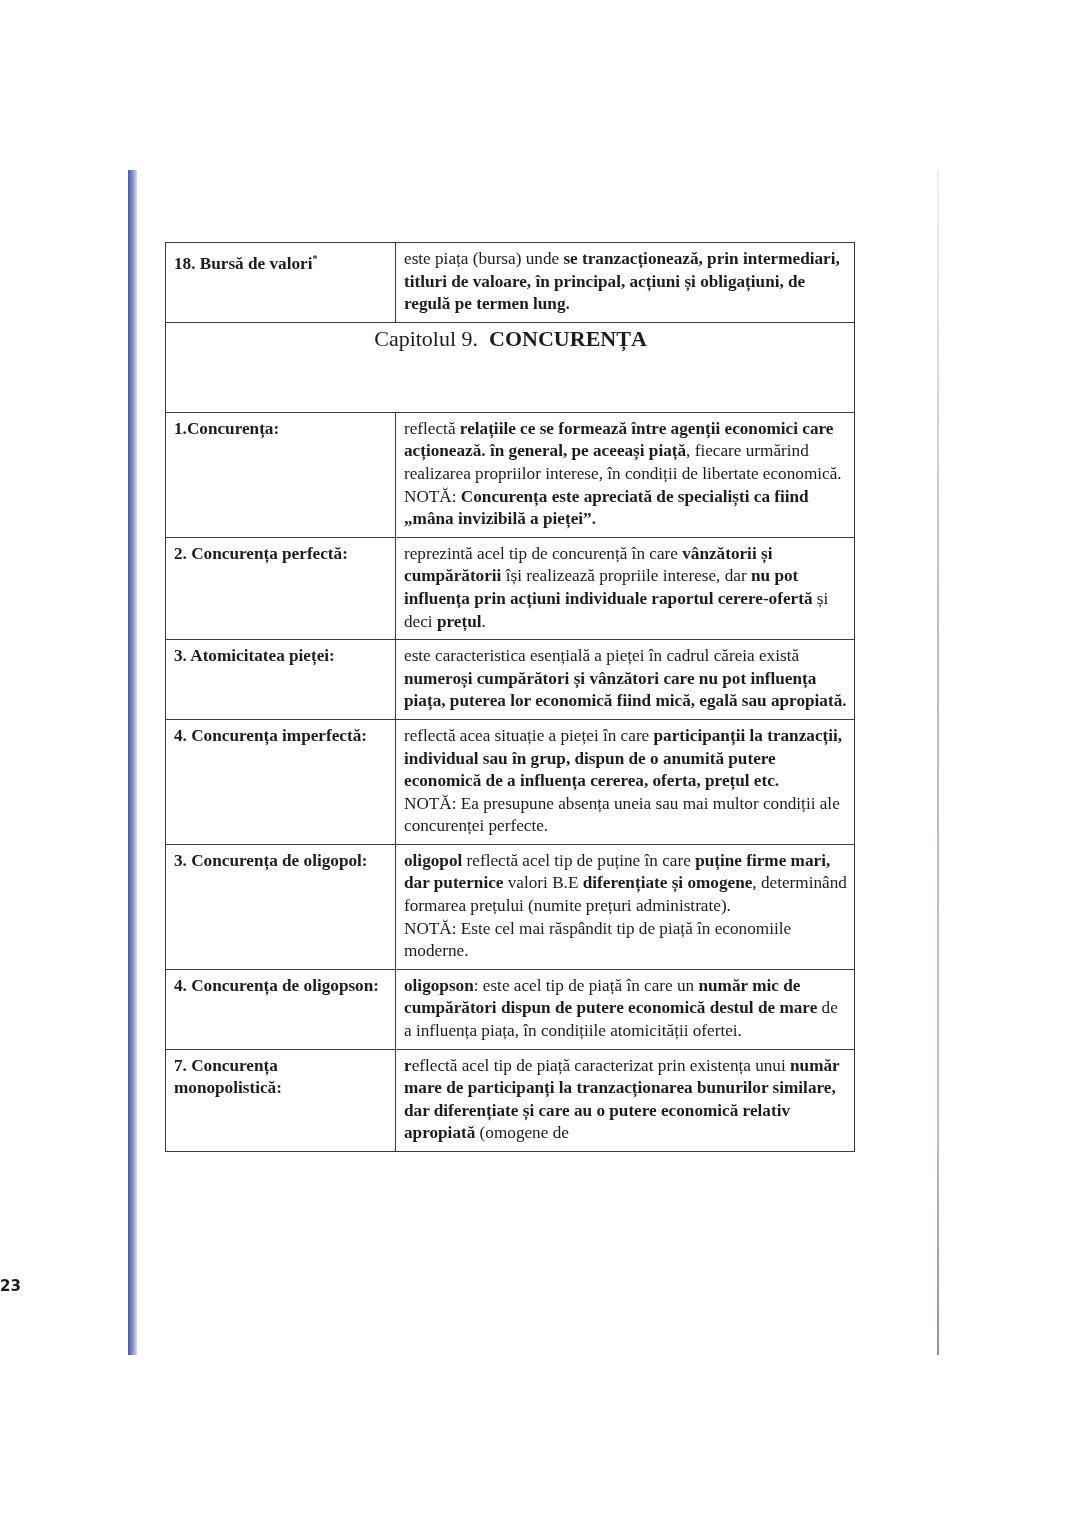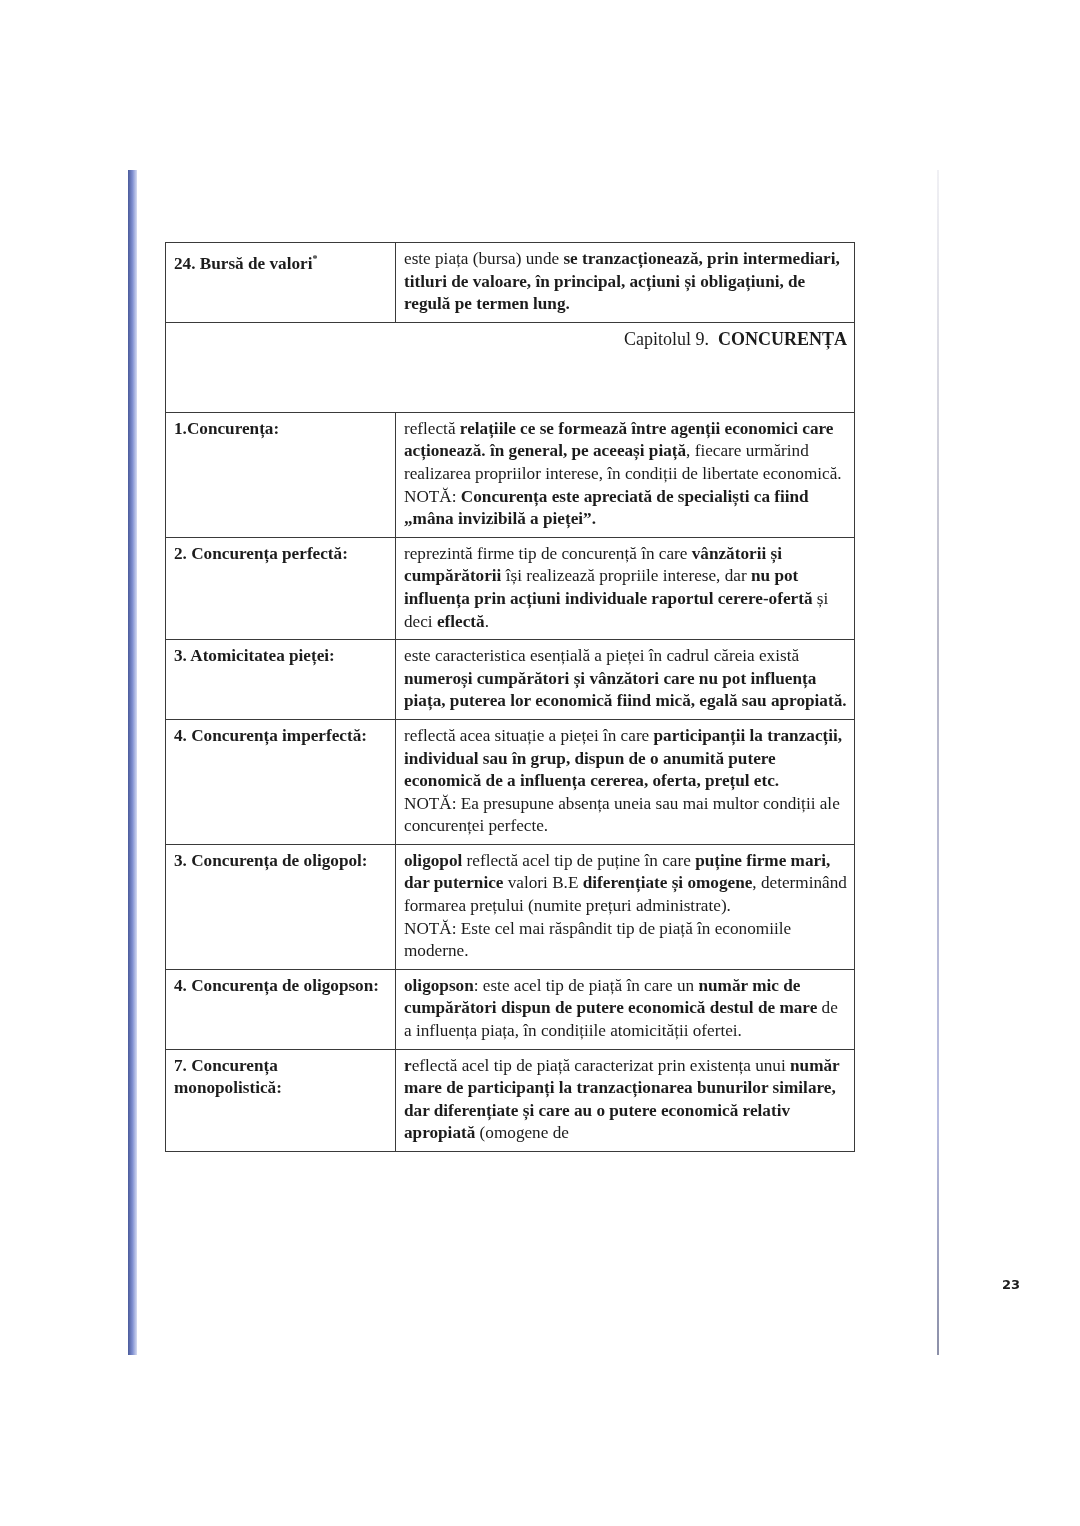--- a/index.html
+++ b/index.html
@@ -17,50 +17,50 @@
   }
   table.glossary {
     position: absolute; left: 165px; top: 242px; width: 690px;
     border-collapse: collapse; font-size: 17.2px; line-height: 22.6px;
   }
   table.glossary td {
     border: 1.3px solid #3a3a3a; vertical-align: top; padding: 5px 7px 6px 8px;
   }
   td.term { width: 214px; font-weight: bold; }
   td.def { padding-left: 8px; }
-  td.chapter { text-align: right; height: 78px; vertical-align: middle; font-size: 18px; }
+  td.chapter { text-align: center; height: 78px; vertical-align: middle; font-size: 22px; }
   .b { font-weight: bold; }
   sup { font-size: 10px; }
   .page-num {
-    position: absolute; left: 0; width: 1020px; top: 1277px; text-align: right;
-    font-family: "DejaVu Sans", sans-serif; font-weight: bold; font-size: 13px;
+    position: absolute; left: 0; width: 1020px; top: 1277px; text-align: left;
+    font-family: "DejaVu Sans", sans-serif; font-weight: bold; font-size: 15px;
   }
 </style>
 </head>
 <body>
 
 <div class="left-edge"></div>
 <div class="right-edge"></div>
 
 <table class="glossary">
   <tbody>
       <tr>
-    <td class="term"><span>24. Bursă de valori</span><sup>*</sup></td>
+    <td class="term"><span>18. Bursă de valori</span><sup>*</sup></td>
     <td class="def"><span>este piața (bursa) unde </span><span class="b">se tranzacționează, prin intermediari, titluri de valoare, în principal, acțiuni și obligațiuni, de regulă pe termen lung.</span></td>
   </tr>
   <tr>
     <td class="chapter" colspan="2"><span>Capitolul 9.</span>&nbsp; <span class="b">CONCURENȚA</span></td>
   </tr>
   <tr>
     <td class="term"><span>1.Concurența:</span></td>
     <td class="def"><span>reflectă </span><span class="b">relațiile ce se formează între agenții economici care acționează. în general, pe aceeași piață</span><span>, fiecare urmărind realizarea propriilor interese, în condiții de libertate economică.</span><br><span>NOTĂ: </span><span class="b">Concurența este apreciată de specialiști ca fiind „mâna invizibilă a pieței”.</span></td>
   </tr>
   <tr>
     <td class="term"><span>2. Concurența perfectă:</span></td>
-    <td class="def"><span>reprezintă firme tip de concurență în care </span><span class="b">vânzătorii și cumpărătorii</span><span> își realizează propriile interese, dar </span><span class="b">nu pot influența prin acțiuni individuale raportul cerere-ofertă</span><span> și deci </span><span class="b">eflectă</span><span>.</span></td>
+    <td class="def"><span>reprezintă acel tip de concurență în care </span><span class="b">vânzătorii și cumpărătorii</span><span> își realizează propriile interese, dar </span><span class="b">nu pot influența prin acțiuni individuale raportul cerere-ofertă</span><span> și deci </span><span class="b">prețul</span><span>.</span></td>
   </tr>
   <tr>
     <td class="term"><span>3. Atomicitatea pieței:</span></td>
     <td class="def"><span>este caracteristica esențială a pieței în cadrul căreia există </span><span class="b">numeroși cumpărători  și vânzători care nu pot influența piața, puterea lor economică fiind mică, egală sau apropiată.</span></td>
   </tr>
   <tr>
     <td class="term"><span>4. Concurența imperfectă:</span></td>
     <td class="def"><span>reflectă acea situație a pieței în care </span><span class="b">participanții la tranzacții,  individual sau în grup, dispun de o anumită putere economică de a influența cererea, oferta, prețul etc.</span><br><span> NOTĂ: Ea presupune absența uneia sau mai multor condiții ale concurenței perfecte.</span></td>
   </tr>
   <tr>

